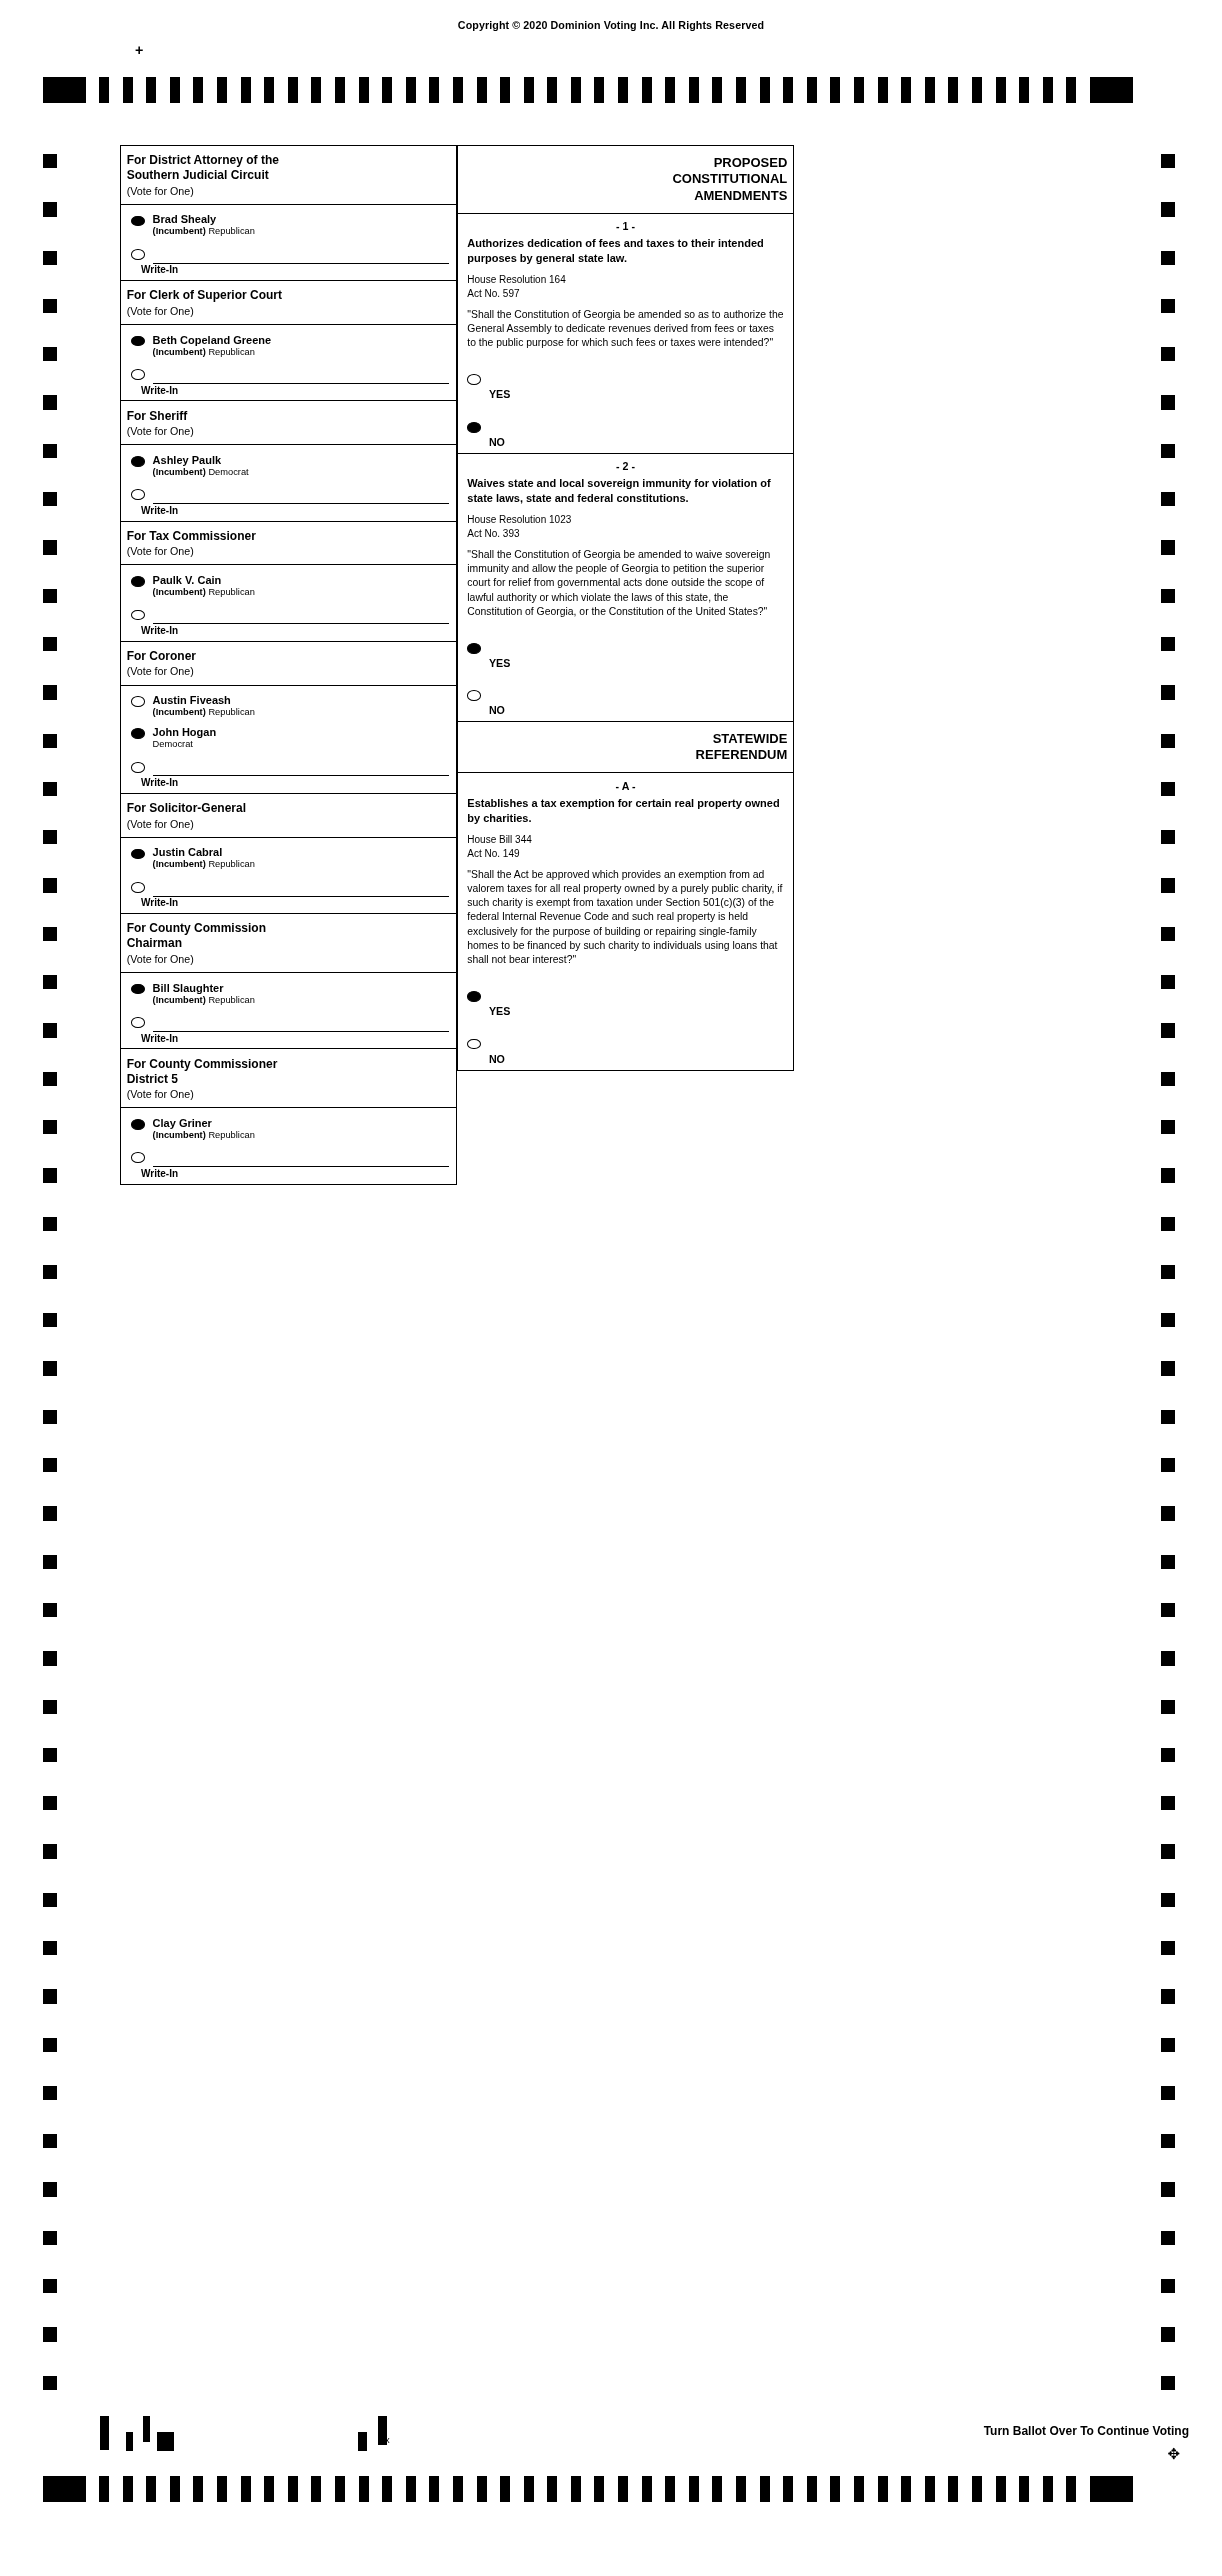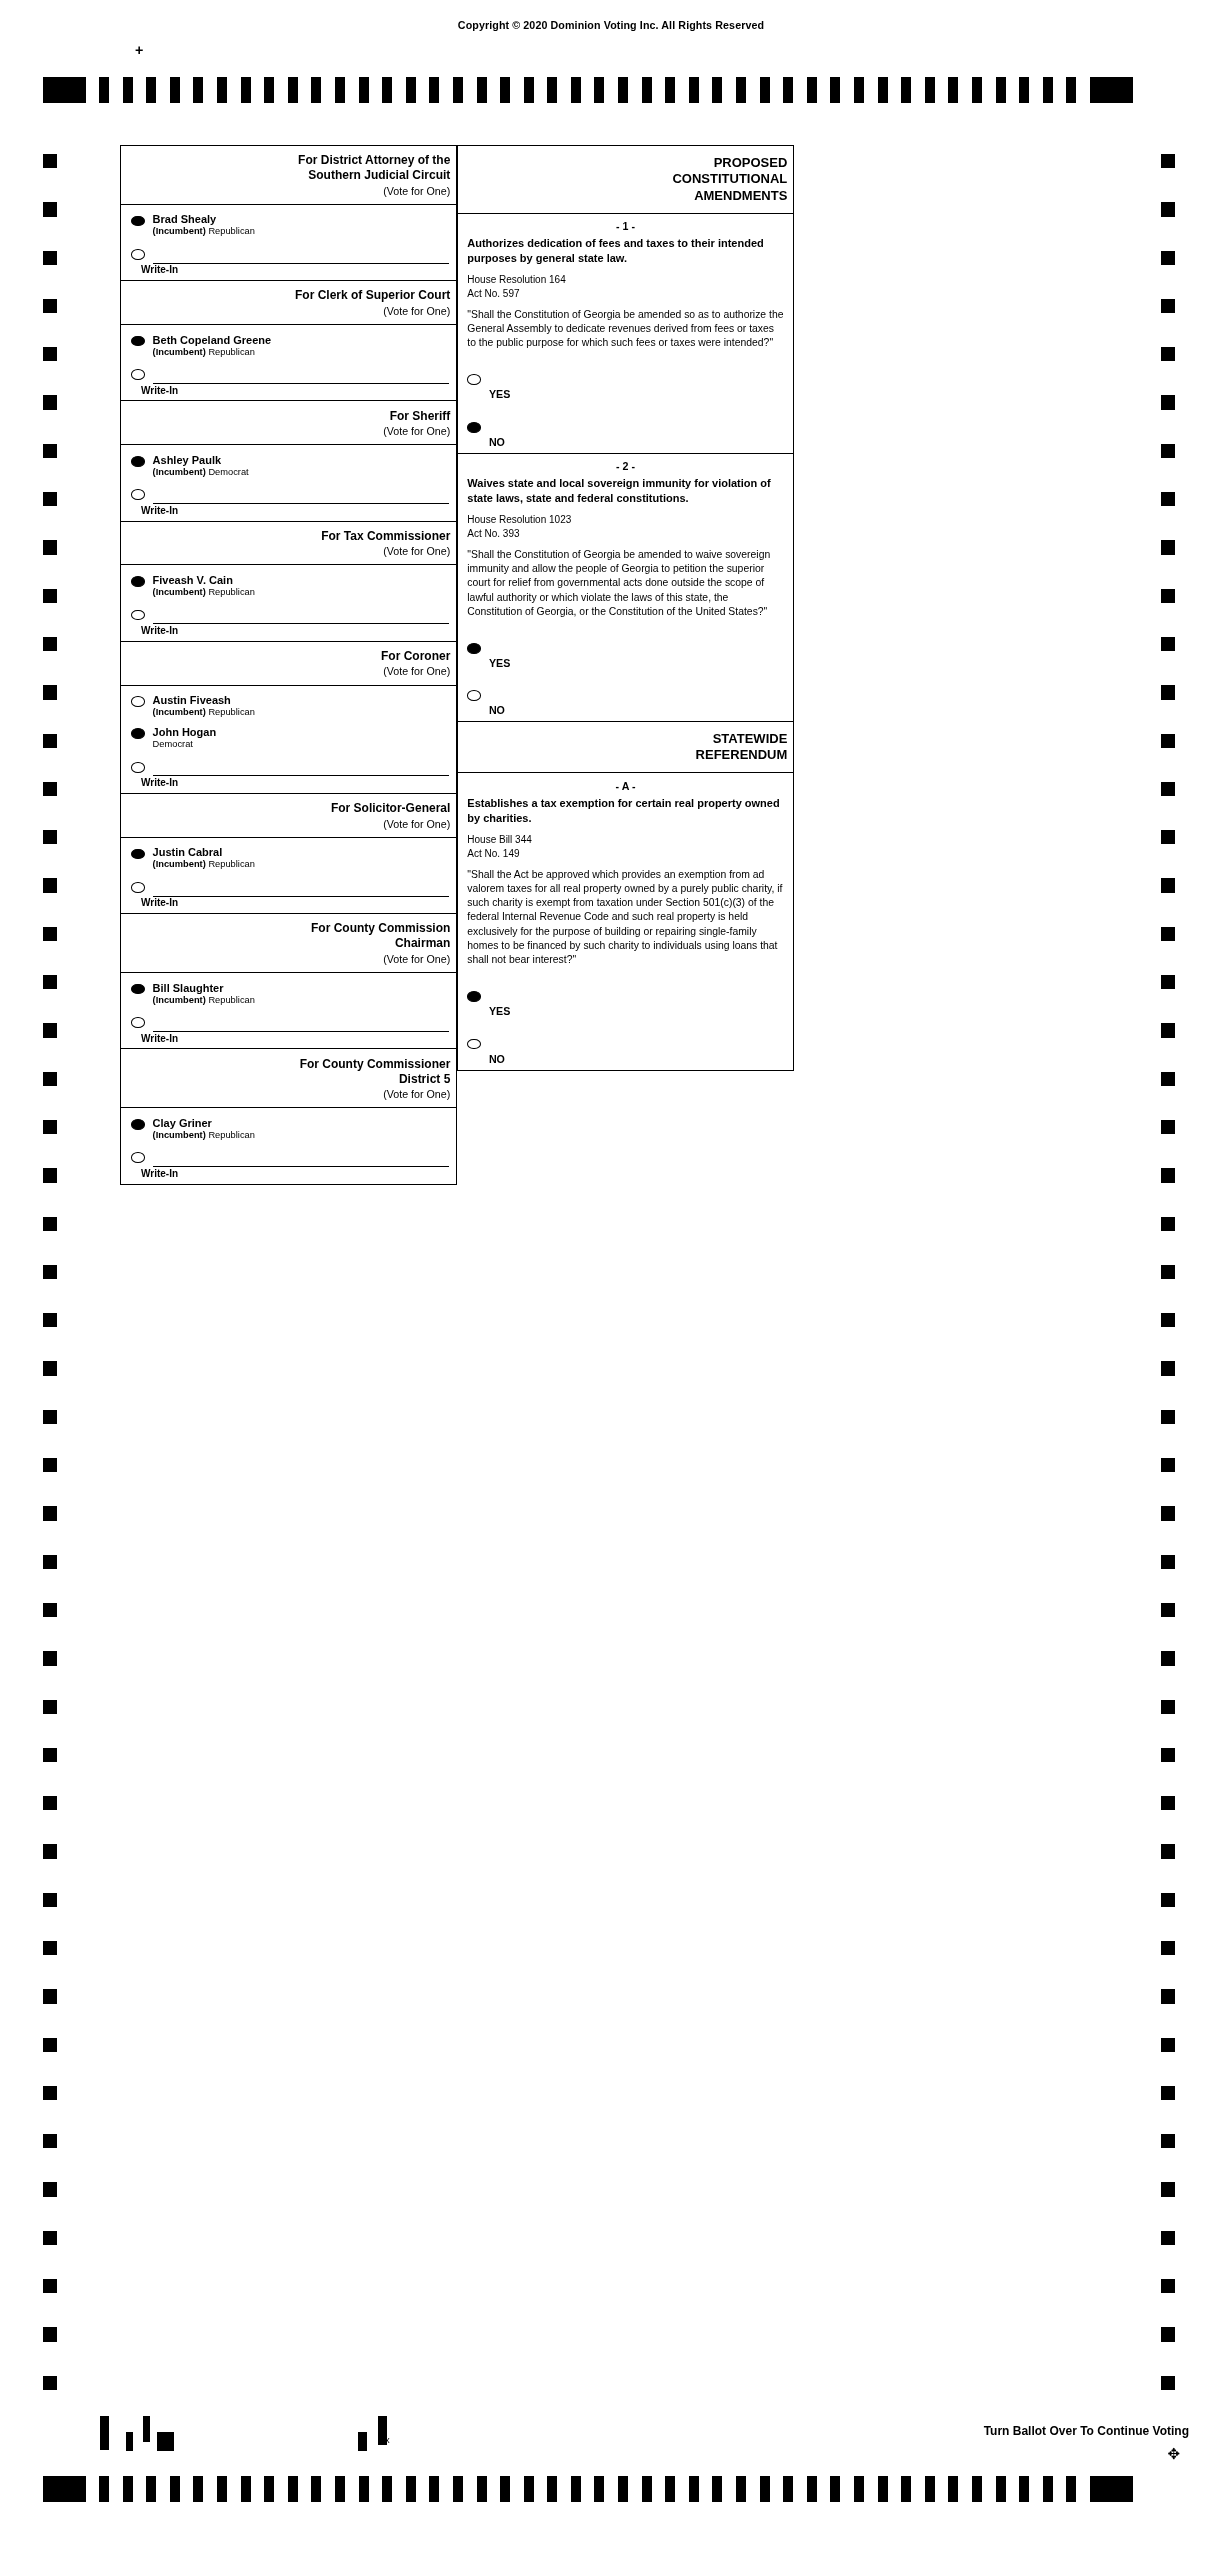--- a/index.html
+++ b/index.html
@@ -71,21 +71,21 @@
 
   .contest {
     border: 1.1px solid #000;
     box-sizing: border-box;
     margin-bottom: -1.1px;
     background: #fff;
     padding: 0;
   }
   .contest-header {
     padding: 7.2px 5.7px 5.7px 5.7px;
-    text-align: right;
+    text-align: left;
   }
   .contest-title {
     font-size: 12px;
     font-weight: bold;
     line-height: 15px;
   }
   .contest-sub {
     font-size: 10.7px;
     line-height: 13.6px;
     margin-top: 1.4px;
@@ -468,21 +468,21 @@
       </div>
       <div class="contest">
         <div class="contest-header">
           <div class="contest-title">For Tax Commissioner</div>
           <div class="contest-sub">(Vote for One)</div>
         </div>
         <div class="contest-body">
           <div class="candidate">
             <div class="oval filled"></div>
             <div class="cand-text">
-              <div class="cand-name">Fiveash V. Cain</div>
+              <div class="cand-name">Paulk V. Cain</div>
               <div class="cand-party"><b>(Incumbent)</b> Republican</div>
             </div>
           </div>
           <div class="writein-row">
             <div class="oval"></div>
             <div class="writein-line"></div>
           </div>
           <div class="writein-label">Write-In</div>
         </div>
       </div>

